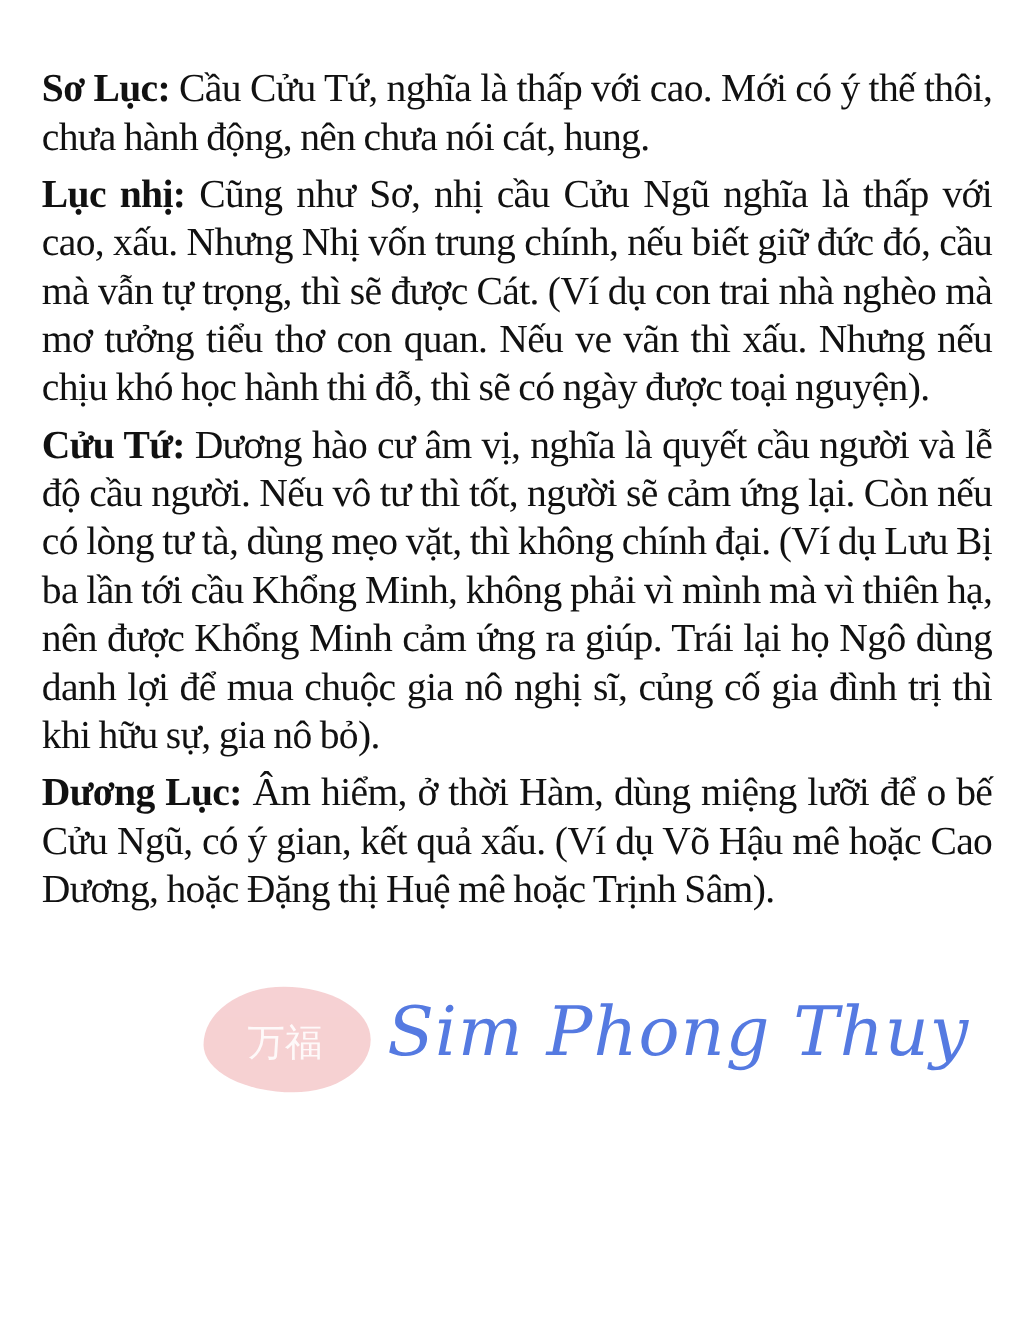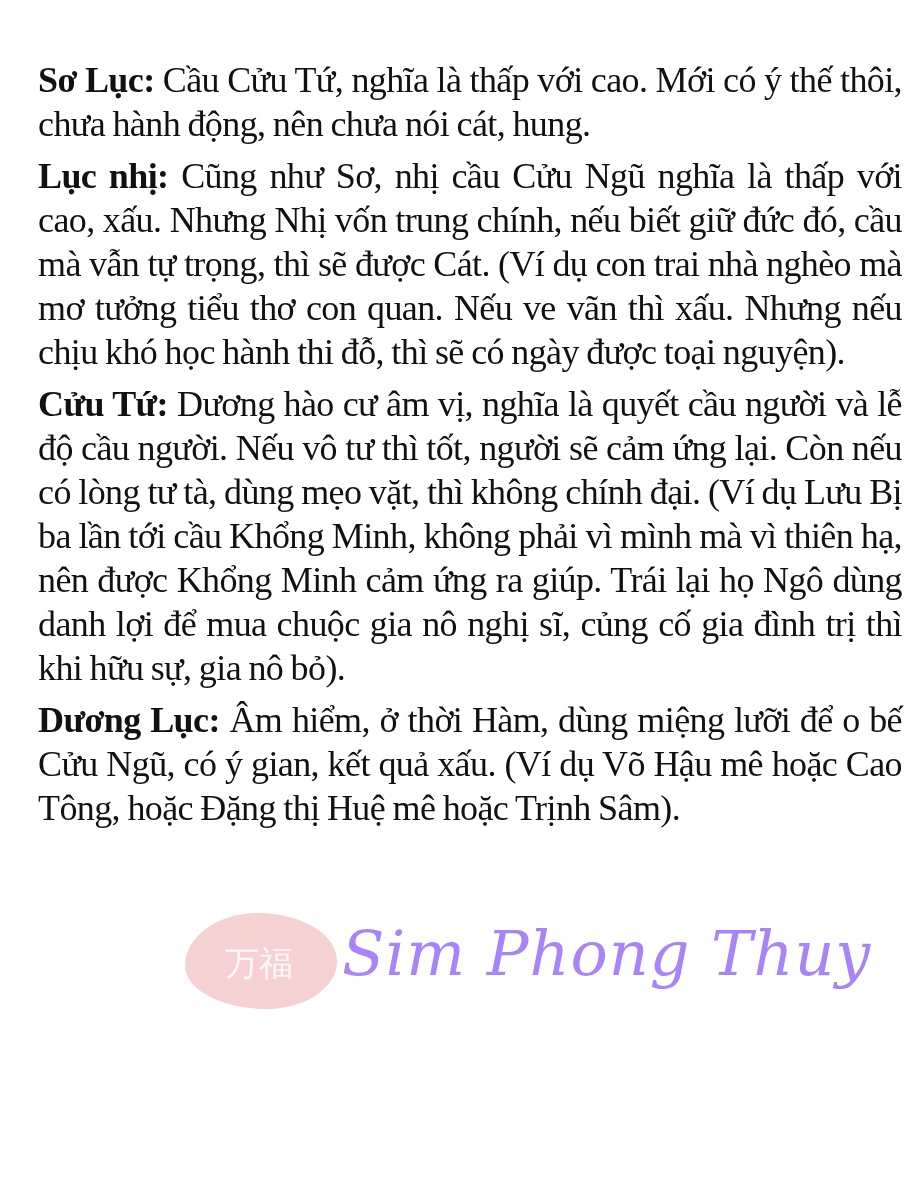--- a/index.html
+++ b/index.html
@@ -35,21 +35,20 @@
       font-weight: bold;
     }
     .watermark {
       position: absolute;
       left: 185px;
       top: 893px;
       width: 560px;
       height: 120px;
       z-index: 1;
       pointer-events: none;
-      margin-top: 16px;
     }
     .wm-seal {
       position: absolute;
       left: 0;
       top: 4px;
       width: 152px;
       height: 96px;
       background: #f5c9cb;
       border-radius: 48% 52% 46% 54% / 55% 50% 50% 45%;
       opacity: 0.85;
@@ -58,25 +57,25 @@
       position: absolute;
       left: 40px;
       top: 28px;
       font-size: 34px;
       color: #ffffff;
       opacity: 0.9;
       font-family: "DejaVu Serif", serif;
     }
     .wm-text {
       position: absolute;
-      left: 157px;
+      left: 167px;
       top: 8px;
       font-size: 62px;
       font-style: italic;
-      color: #8b5cf6;
+      color: #1d4ed8;
       opacity: 0.75;
       letter-spacing: 1px;
       font-family: "DejaVu Serif", serif;
       white-space: nowrap;
     }
   </style>
 </head>
 <body>
 
 <div class="watermark">
@@ -88,14 +87,14 @@
 
 <div class="page">
   <p class="para"><span class="label">Sơ Lục:</span><span> Cầu Cửu Tứ, nghĩa là thấp với cao. Mới có ý thế thôi, chưa hành động, nên chưa nói cát, hung.</span></p>
 
   <p class="para"><span class="label">Lục nhị:</span><span> Cũng như Sơ, nhị cầu Cửu Ngũ nghĩa là thấp với cao, xấu. Nhưng Nhị vốn trung chính, nếu biết giữ đức đó, cầu mà vẫn tự trọng, thì sẽ được Cát. (Ví dụ con trai nhà nghèo mà mơ tưởng tiểu thơ con quan. Nếu ve vãn thì xấu. Nhưng nếu chịu khó học hành thi đỗ, thì sẽ có ngày được toại nguyện).</span></p>
 
 
   <p class="para"><span class="label">Cửu Tứ:</span><span> Dương hào cư âm vị, nghĩa là quyết cầu người và lễ độ cầu người. Nếu vô tư thì tốt, người sẽ cảm ứng lại. Còn nếu có lòng tư tà, dùng mẹo vặt, thì không chính đại. (Ví dụ Lưu Bị ba lần tới cầu Khổng Minh, không phải vì mình mà vì thiên hạ, nên được Khổng Minh cảm ứng ra giúp. Trái lại họ Ngô dùng danh lợi để mua chuộc gia nô nghị sĩ, củng cố gia đình trị thì khi hữu sự, gia nô bỏ).</span></p>
 
 
-  <p class="para"><span class="label">Dương Lục:</span><span> Âm hiểm, ở thời Hàm, dùng miệng lưỡi để o bế Cửu Ngũ, có ý gian, kết quả xấu. (Ví dụ Võ Hậu mê hoặc Cao Tông, hoặc Đặng thị Huệ mê hoặc Trịnh Sâm).</span></p>
+  <p class="para"><span class="label">Dương Lục:</span><span> Âm hiểm, ở thời Hàm, dùng miệng lưỡi để o bế Cửu Ngũ, có ý gian, kết quả xấu. (Ví dụ Võ Hậu mê hoặc Cao Dương, hoặc Đặng thị Huệ mê hoặc Trịnh Sâm).</span></p>
 </div>
 
 </body></html>

